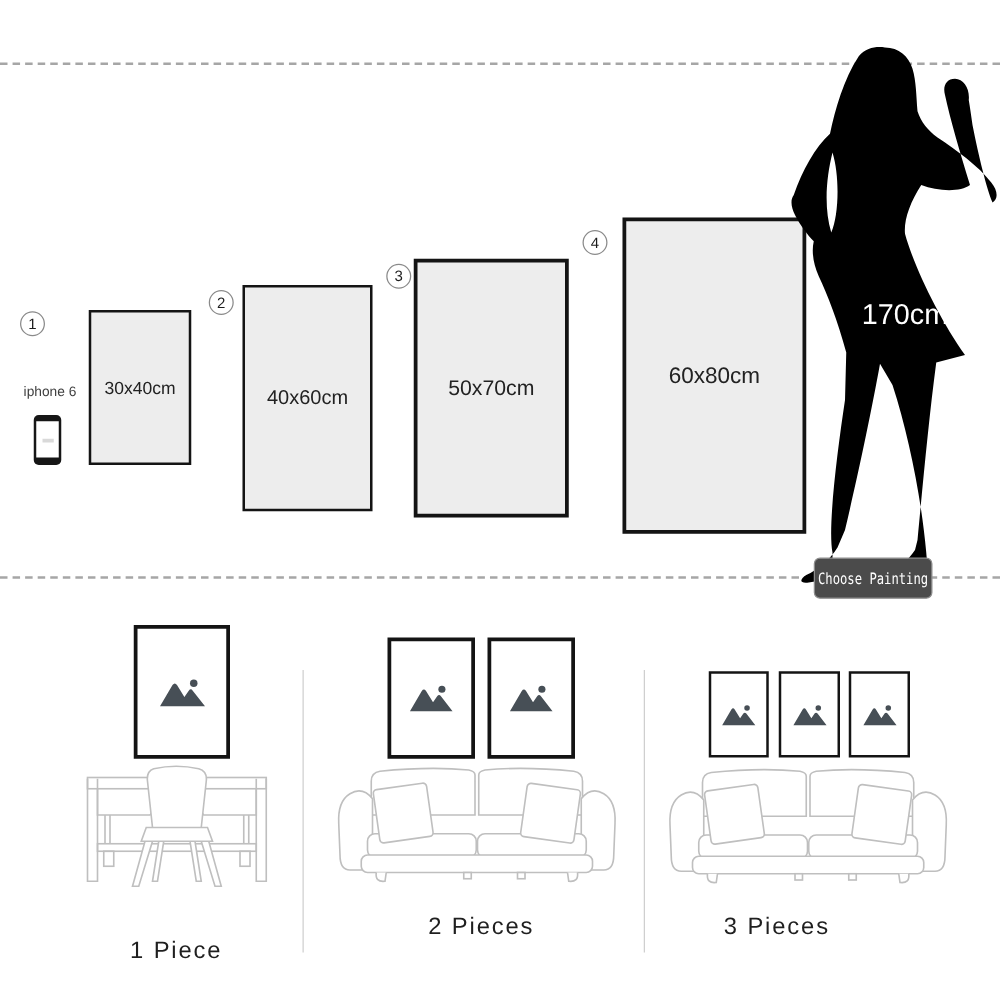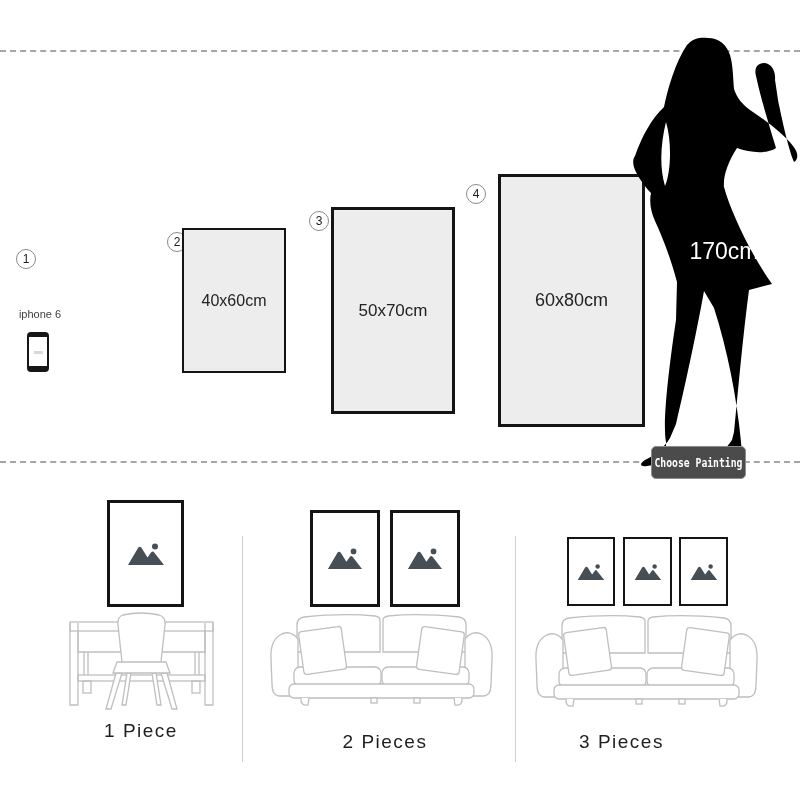--- a/index.html
+++ b/index.html
@@ -15,21 +15,21 @@
   .artframe{position:absolute;background:#ffffff;border:3px solid #141414;box-sizing:border-box;
             display:flex;align-items:center;justify-content:center;z-index:2;}
   .phone{position:absolute;left:27px;top:332px;width:22px;height:40px;background:#161616;
          border-radius:4px;z-index:2;}
   .phone .screen{position:absolute;left:2px;right:2px;top:5px;bottom:6px;background:#ffffff;}
   .phone .mark{position:absolute;left:50%;top:50%;width:9px;height:3px;margin:-1px 0 0 -4px;background:#d9d9d9;}
   .iphone-label{position:absolute;left:12px;top:308px;width:56px;text-align:center;
                 font-size:11px;color:#3f3f3f;z-index:2;}
   .choose-btn{position:absolute;left:651px;top:446px;width:93px;height:31px;background:#4b4b4b;
               border:1px solid #8d8d8d;border-radius:5px;display:flex;align-items:center;justify-content:center;
-              z-index:5;cursor:pointer;font-weight:bold;}
+              z-index:5;cursor:pointer;}
   .choose-btn span{font-family:"DejaVu Sans Mono", monospace;font-size:12.5px;color:#ffffff;
                    white-space:nowrap;transform:scaleX(0.78);}
   .divider{position:absolute;width:1px;background:#cfcfcf;z-index:1;}
   .piece-label{position:absolute;text-align:center;font-size:19px;letter-spacing:1.5px;color:#1f1f1f;z-index:2;}
   .furn{position:absolute;z-index:1;}
   svg{display:block;}
   .woman{position:absolute;left:620px;top:30px;z-index:3;}
 </style>
 </head>
 <body>
@@ -78,21 +78,24 @@
       <span>4</span>
     </div>
 
   <div class="iphone-label">iphone 6</div>
   <div class="phone">
     <div class="screen">
         <div class="mark"></div>
       </div>
   </div>
 
-  <div class="sizeframe" style="left:182px;top:228px;width:104px;height:145px;border-width:2px">
+  <div class="sizeframe" style="left:71px;top:248px;width:82px;height:124px;border-width:2px">
+    <span class="lbl" style="font-size:14px">30x40cm</span>
+  </div>
+  <div class="sizeframe" style="left:194px;top:228px;width:104px;height:181px;border-width:2px">
     <span class="lbl" style="font-size:16px">40x60cm</span>
   </div>
   <div class="sizeframe" style="left:331px;top:207px;width:124px;height:207px;border-width:3px">
     <span class="lbl" style="font-size:17px">50x70cm</span>
   </div>
   <div class="sizeframe" style="left:498px;top:174px;width:147px;height:253px;border-width:3px">
     <span class="lbl" style="font-size:18px">60x80cm</span>
   </div>
 
   <svg class="woman" width="180" height="440" viewBox="0 0 180 440">
@@ -152,21 +155,21 @@
       </g>
       <g fill="#ffffff" stroke="#bfbfbf" stroke-width="1.3">
         <polygon points="53,61 59,61 48,97 43,97"></polygon>
         <polygon points="98,61 104,61 114,97 109,97"></polygon>
         <polygon points="64,61 68,61 63,93 59,93"></polygon>
         <polygon points="89,61 93,61 98,93 94,93"></polygon>
         <path d="M60,3 Q78,-1 96,3 Q103,5 102,13 L98,50 Q79,57 59,50 L55,13 Q54,5 60,3 Z"></path>
         <path d="M54,50 L103,50 L107,61 L50,61 Z"></path>
       </g>
     </svg>
-    <div class="piece-label" style="left:66px;top:720px;width:150px">1 Piece</div>
+    <div class="piece-label" style="left:66px;top:750px;width:150px">1 Piece</div>
   </div>
 
   <div>
     <div class="artframe" style="left:310px;top:510px;width:70px;height:97px">
       <svg width="36" height="23">
           <use href="#img-placeholder"></use>
         </svg>
     </div>
     <div class="artframe" style="left:390px;top:510px;width:70px;height:97px">
       <svg width="36" height="23">

